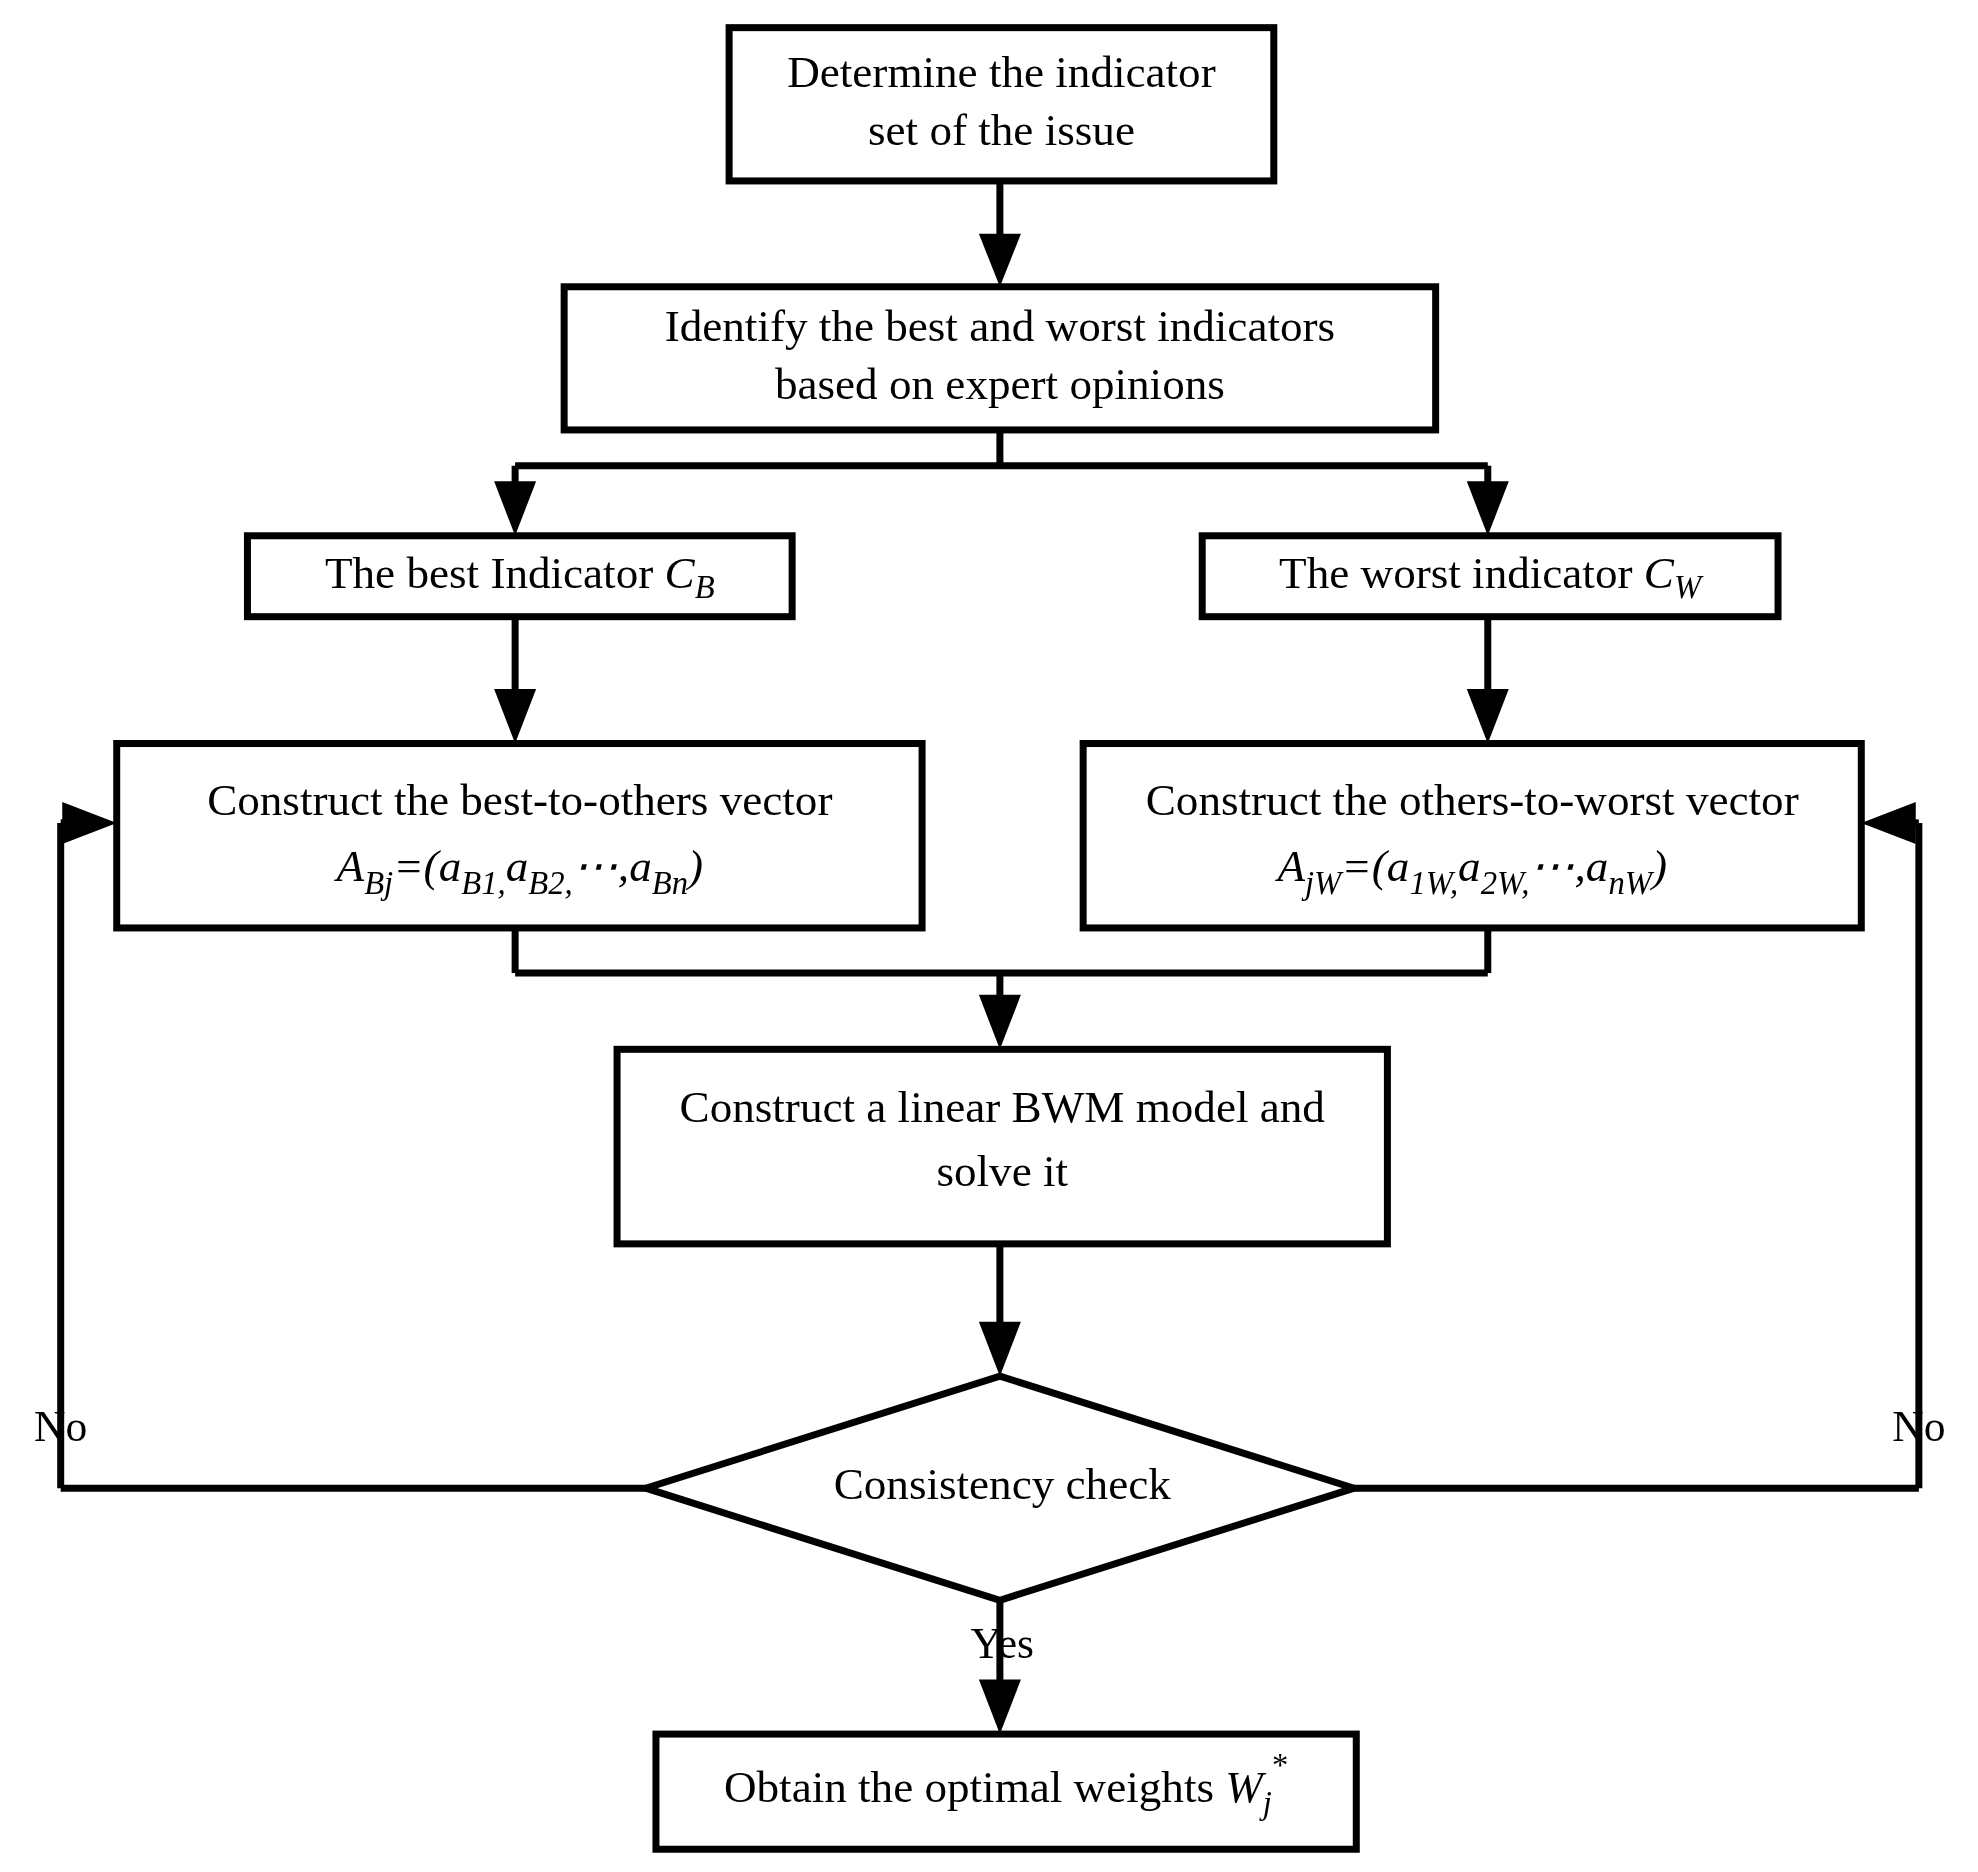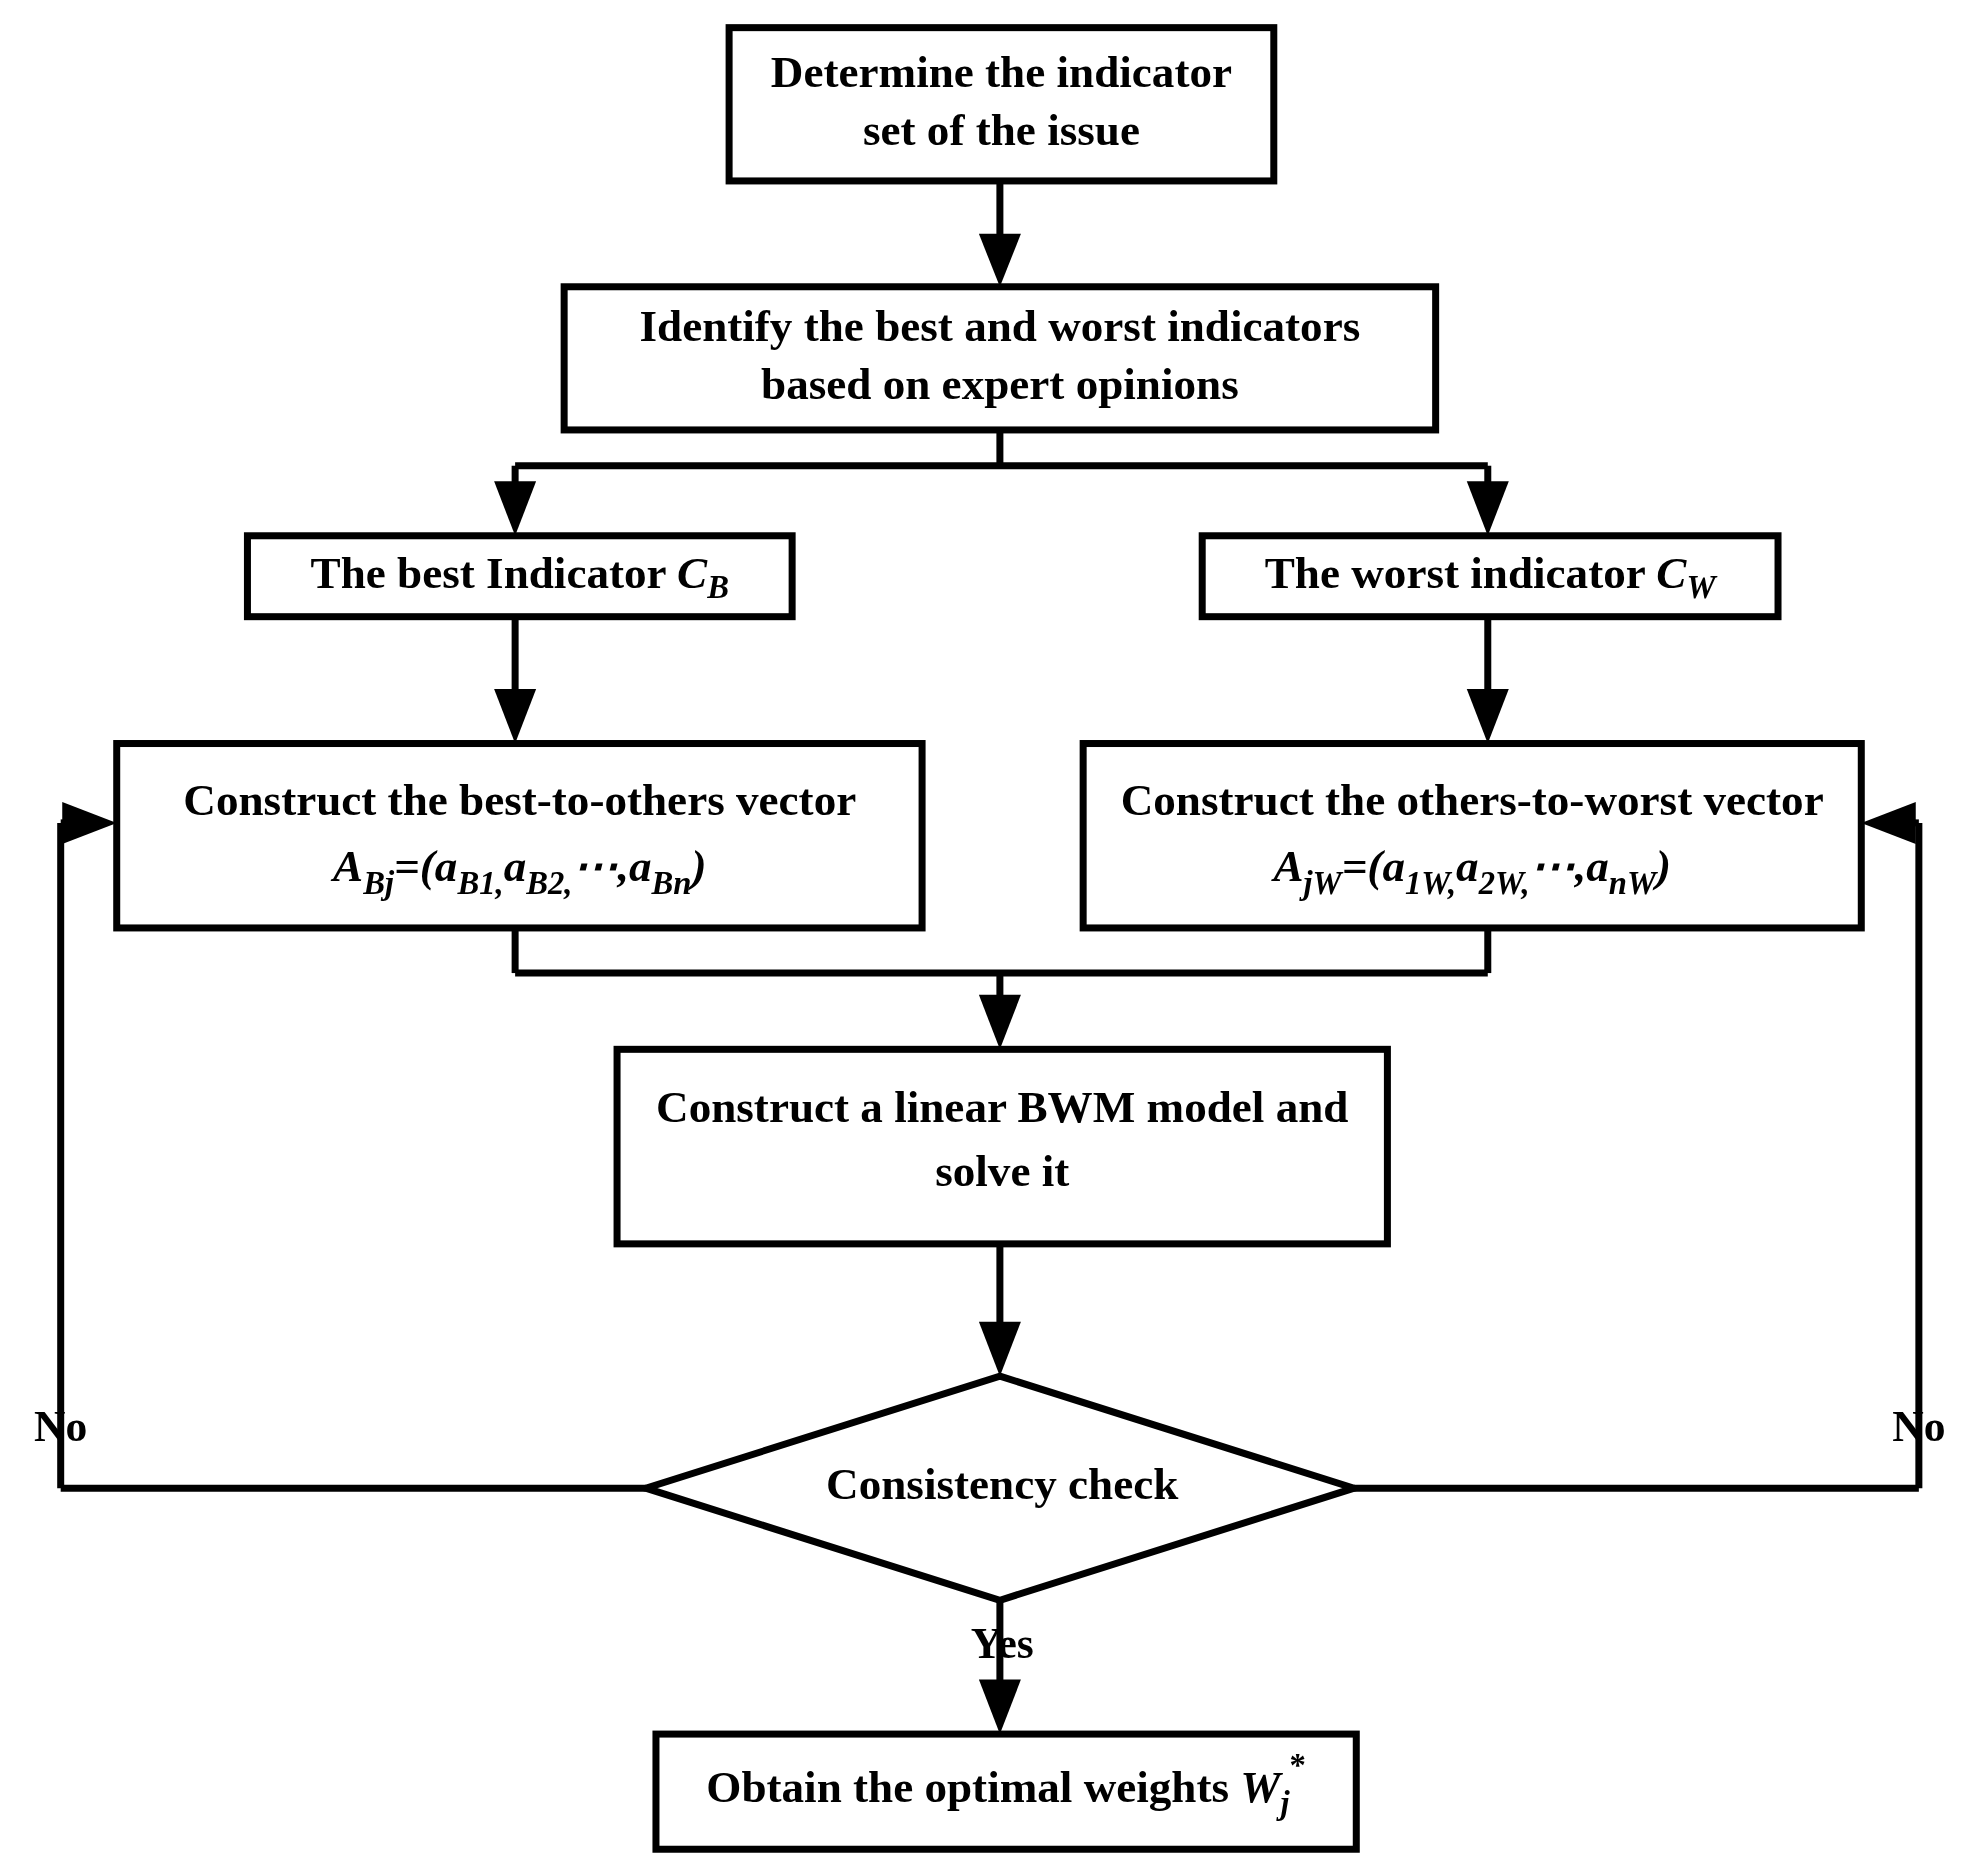--- a/index.html
+++ b/index.html
@@ -11,21 +11,20 @@
     width: 1978px;
     height: 1873px;
     font-family: "Liberation Serif", "DejaVu Serif", serif;
     color: #000000;
     overflow: hidden;
   }
   #flowchart-root {
     position: relative;
     width: 1600px;
     height: 1873px;
-    font-weight: bold;
   }
   svg.chart-canvas {
     position: absolute;
     top: 0;
     left: 0;
     width: 1978px;
     height: 1873px;
     display: block;
   }
   .node-box {

